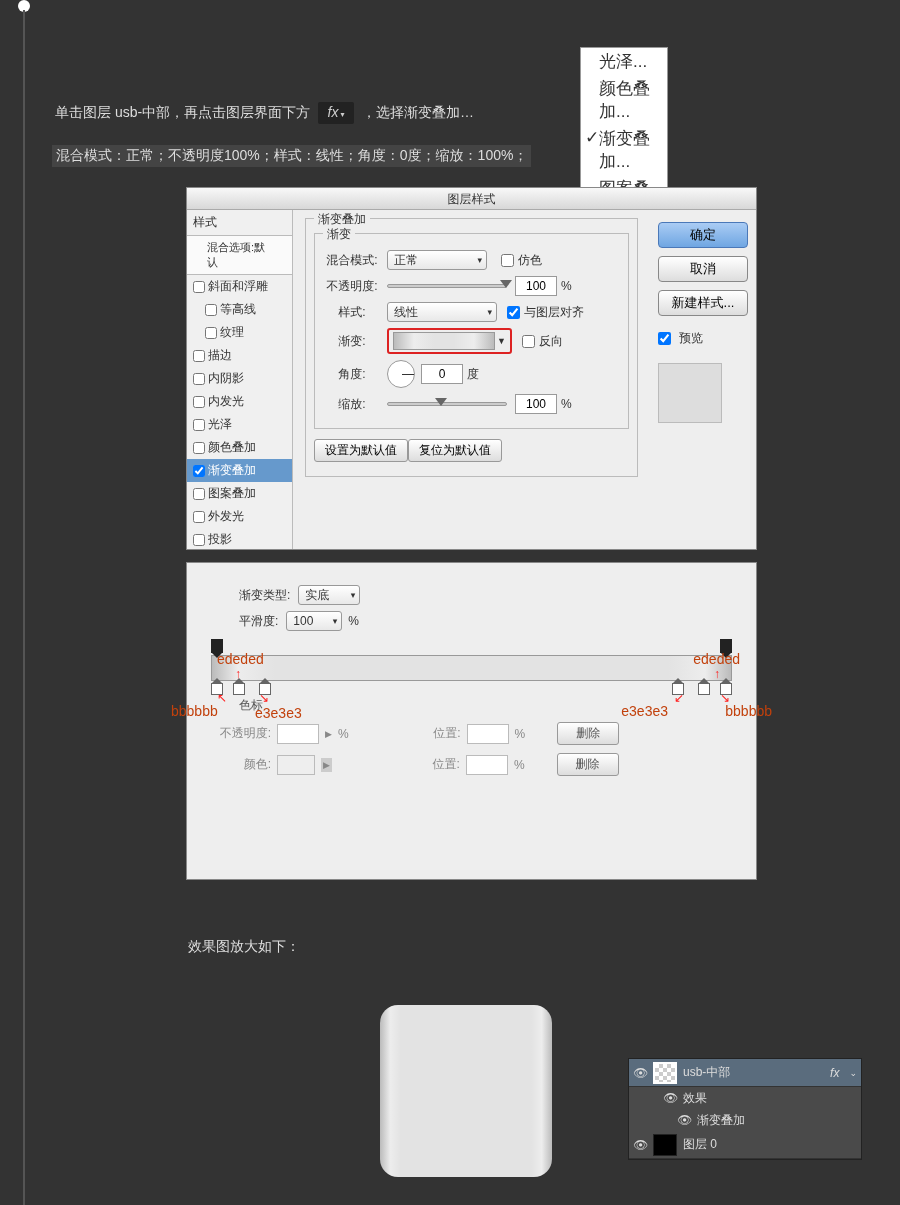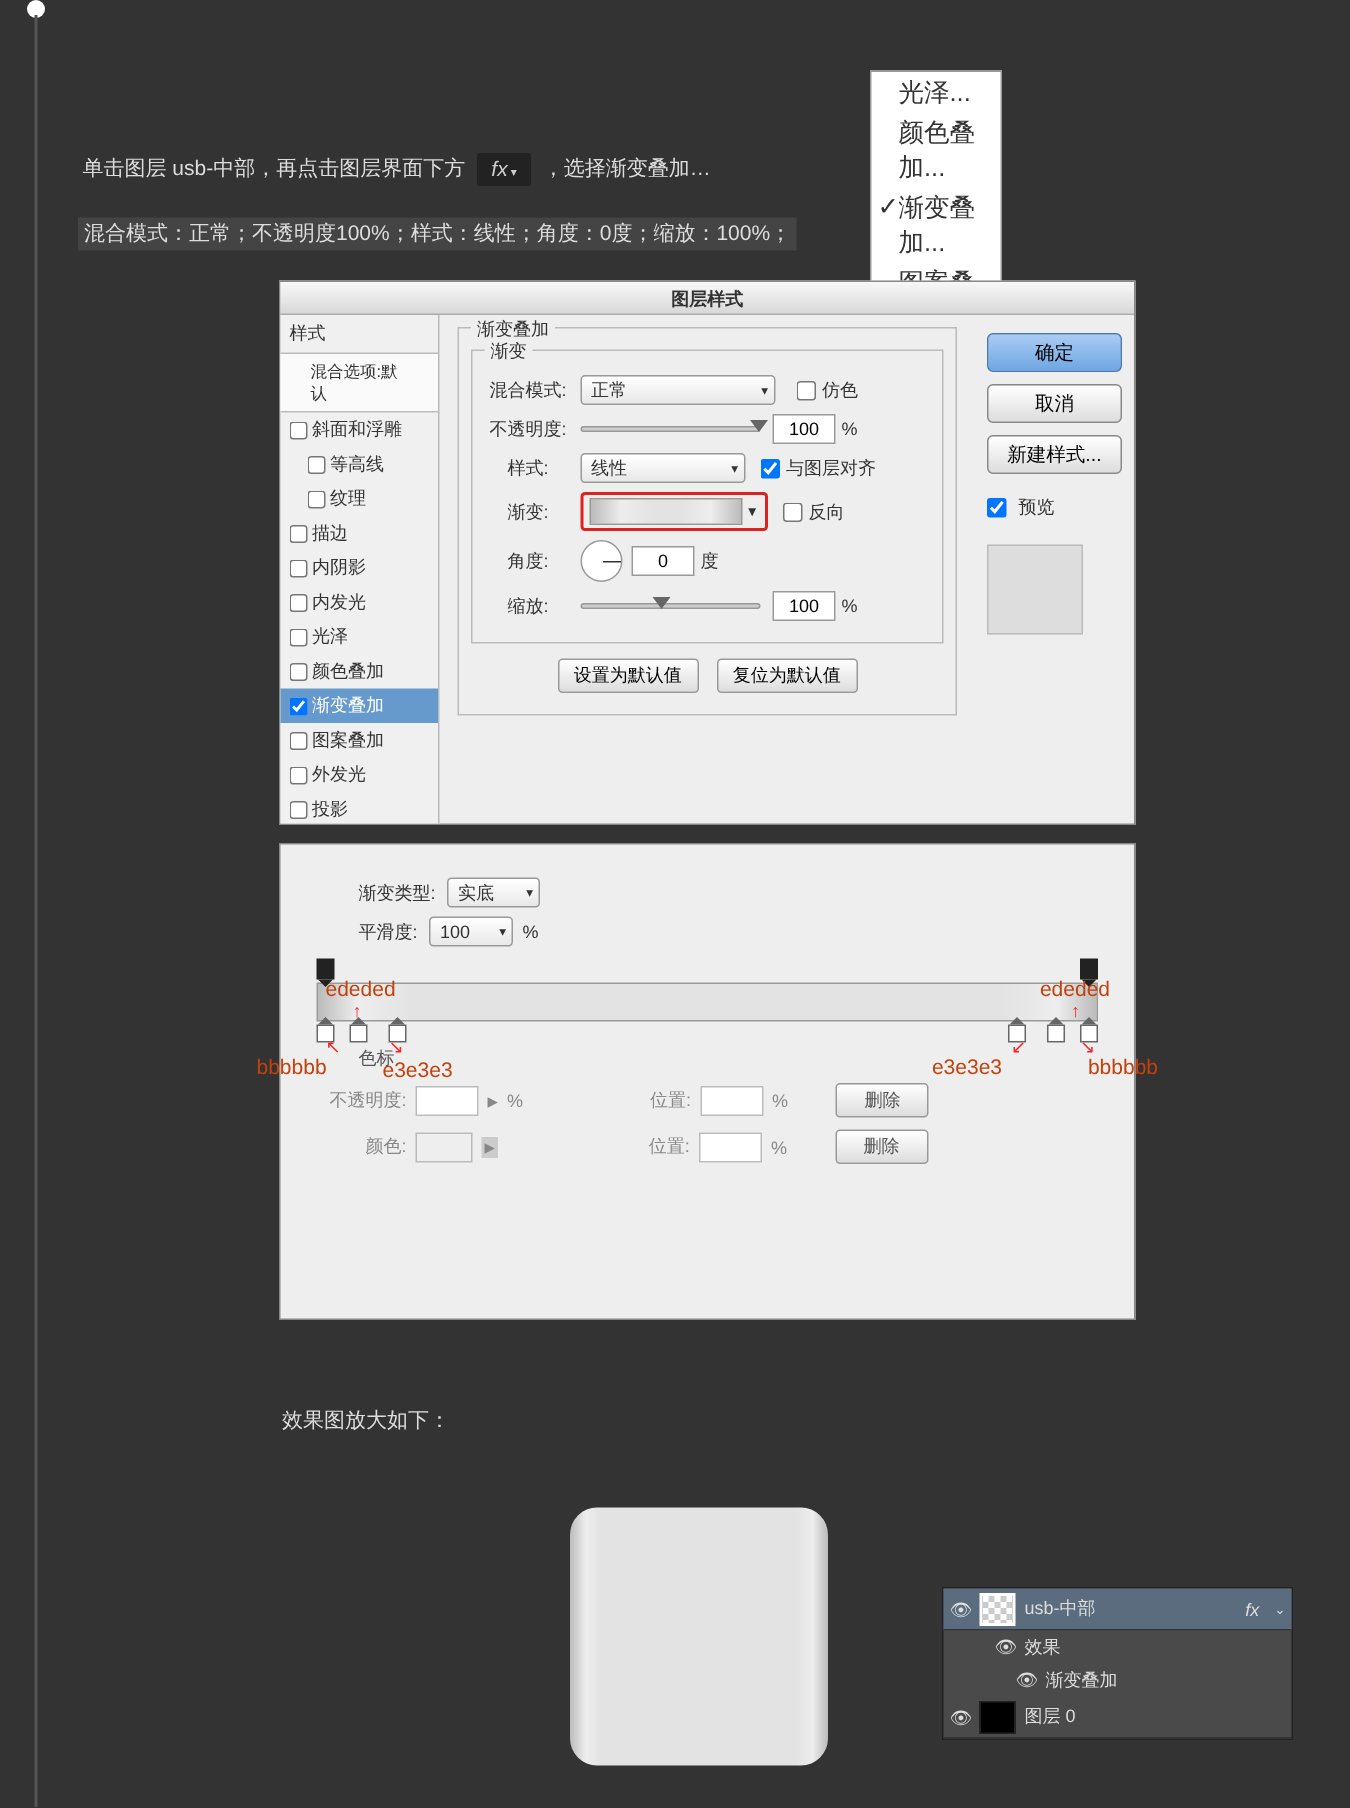--- a/index.html
+++ b/index.html
@@ -10,21 +10,21 @@
 .instruction { position: absolute; left: 55px; top: 102px; color: #ddd; font-size: 14px; }
 .fx-badge { display: inline-block; width: 36px; height: 22px; background: #222; vertical-align: middle; margin: 0 4px; border-radius: 2px; text-align: center; font-style: italic; color: #ccc; font-size: 14px; line-height: 20px; }
 .fx-badge::after { content: "▾"; font-size: 8px; font-style: normal; margin-left: 2px; }
 .summary { position: absolute; left: 52px; top: 145px; color: #ddd; font-size: 14px; background: #444; padding: 2px 4px; }
 
 .context-menu { position: absolute; left: 580px; top: 47px; width: 88px; background: #fff; border: 1px solid #999; font-size: 17px; }
 .context-menu div { padding: 2px 4px 2px 18px; position: relative; }
 .context-menu .checked::before { content: "✓"; position: absolute; left: 4px; }
 
 .dialog1 { position: absolute; left: 186px; top: 187px; width: 571px; background: #eee; border: 1px solid #888; }
-.dialog1 .titlebar { height: 22px; background: linear-gradient(#f8f8f8, #d8d8d8); border-bottom: 1px solid #aaa; text-align: center; line-height: 22px; font-size: 12px; font-weight: bold; }
+.dialog1 .titlebar { height: 22px; background: linear-gradient(#f8f8f8, #d8d8d8); border-bottom: 1px solid #aaa; text-align: center; line-height: 22px; font-size: 12px; }
 .dialog1 .body { display: flex; height: 339px; }
 .dialog1 .sidebar { width: 106px; border-right: 1px solid #bbb; background: #f0f0f0; }
 .dialog1 .sidebar .header { border-bottom: 1px solid #bbb; padding: 4px 6px; font-size: 12px; }
 .dialog1 .sidebar .sub { border-bottom: 1px solid #bbb; padding: 4px 20px; font-size: 11px; background: #fafafa; }
 .dialog1 .sidebar .item { padding: 3px 6px; font-size: 12px; display: flex; align-items: center; gap: 3px; }
 .dialog1 .sidebar .item.indent { padding-left: 18px; }
 .dialog1 .sidebar .item.selected { background: #6699cc; color: #fff; }
 .dialog1 .sidebar input[type=checkbox] { width: 12px; height: 12px; }
 
 .dialog1 .main { flex: 1; padding: 8px 12px; }
@@ -157,21 +157,21 @@
           <span>投影</span>
         </div>
     </div>
     <div class="main">
       <div class="fieldset">
         <div class="legend">渐变叠加</div>
         <div class="inner-fieldset">
           <div class="legend">渐变</div>
           <div class="row">
             <span class="label">混合模式:</span>
-            <span class="select" style="width:130px">正常</span>
+            <span class="select" style="width:100px">正常</span>
             <span style="width:14px"></span>
             <input type="checkbox" class="checkbox-sm" style="">
             <span>仿色</span>
           </div>
           <div class="row">
             <span class="label">不透明度:</span>
             <div class="slider">
                 <div class="knob"></div>
               </div>
             <input class="num-input" value="100" style="">
@@ -202,21 +202,21 @@
           </div>
           <div class="row">
             <span class="label">缩放:</span>
             <div class="slider">
                 <div class="knob" style="right:50%"></div>
               </div>
             <input class="num-input" value="100" style="">
             <span style="margin-left:4px">%</span>
           </div>
         </div>
-        <div class="row" style="justify-content:center;gap:12px;margin-top:10px">
+        <div class="row" style="justify-content:flex-start;margin-top:10px">
           <button class="pill">设置为默认值</button>
           <button class="pill">复位为默认值</button>
         </div>
       </div>
     </div>
     <div class="buttons">
       <button class="btn primary">确定</button>
       <button class="btn">取消</button>
       <button class="btn">新建样式...</button>
       <div class="preview-check">

